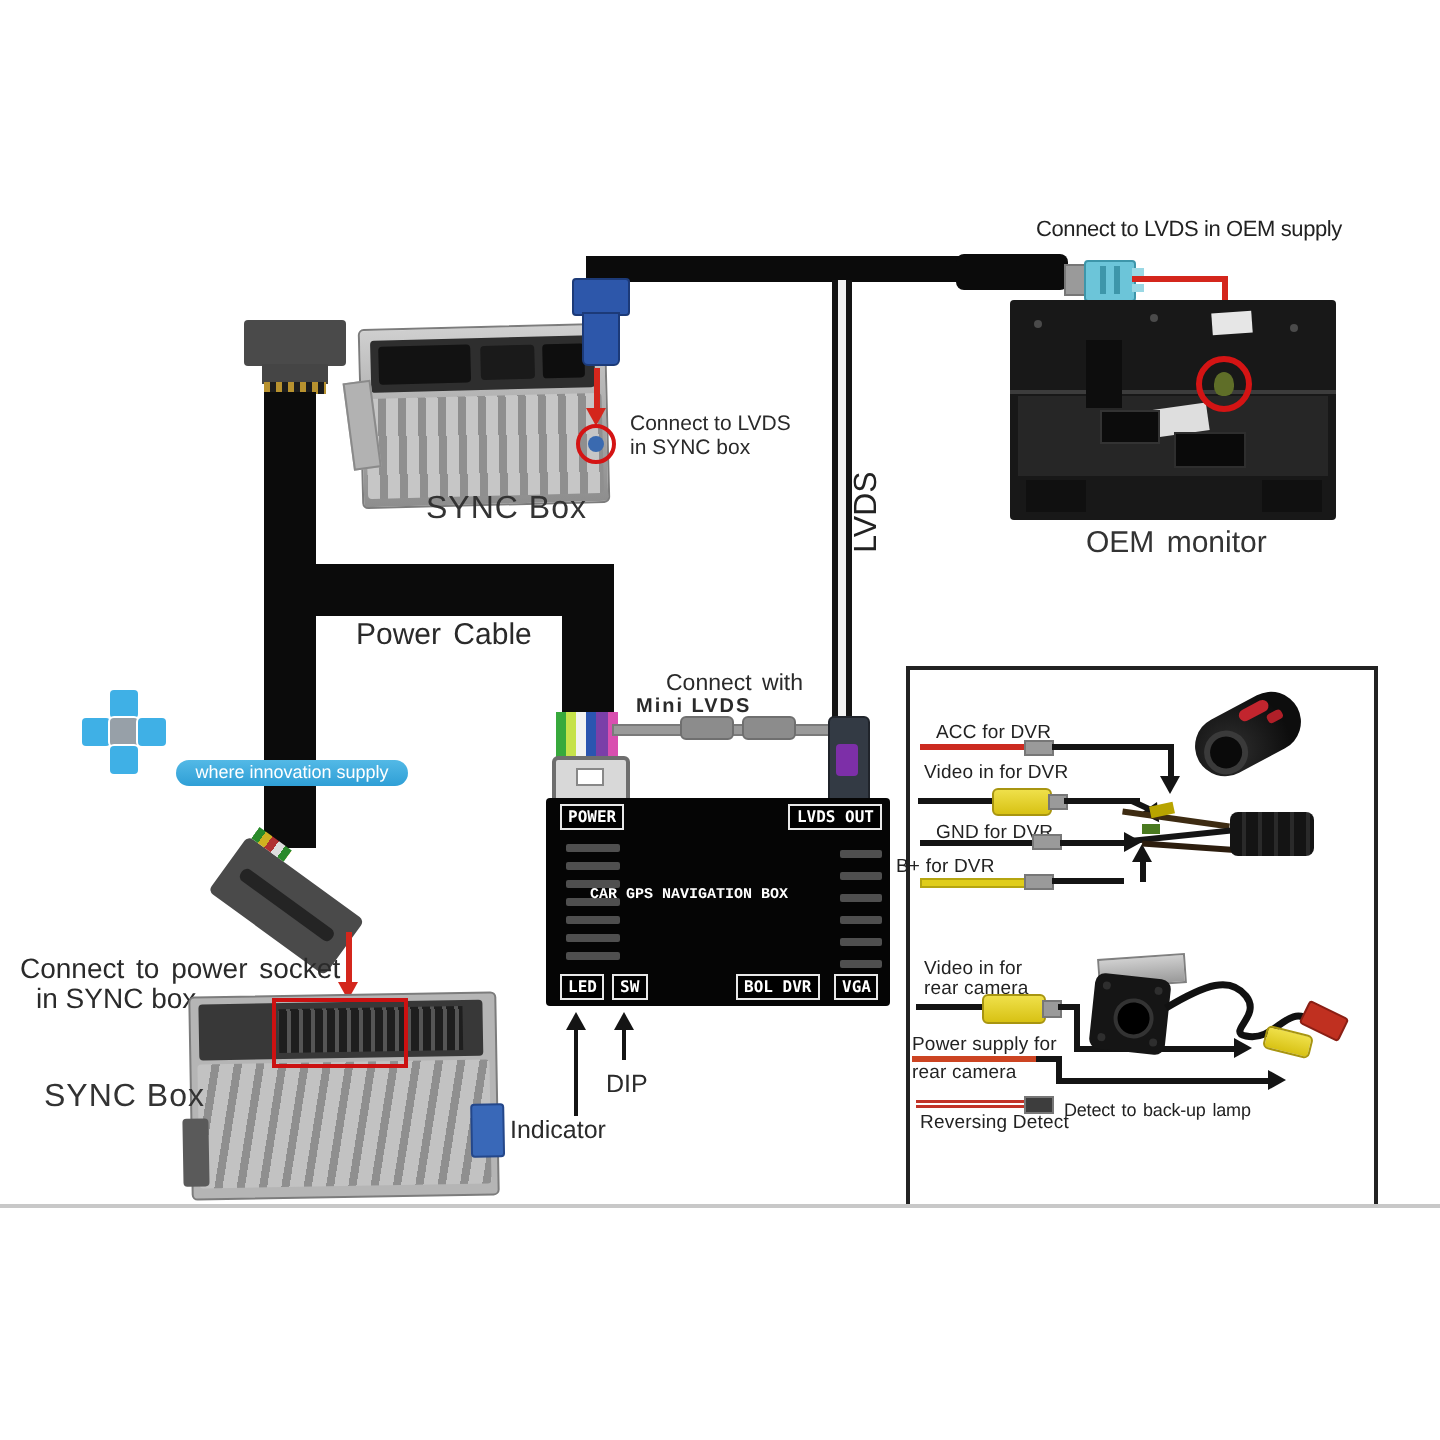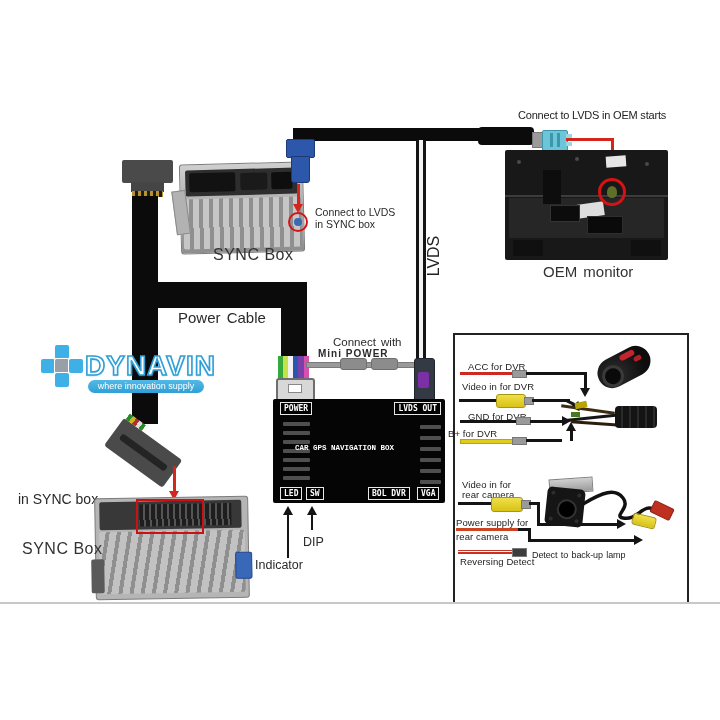--- a/index.html
+++ b/index.html
@@ -67,21 +67,21 @@
   <div class="arr-red-down" style="left:293px;top:204px;"></div>
   <div class="ring" style="left:288px;top:212px;width:16px;height:16px;border-width:2.5px;">
     <div class="abs" style="left:4px;top:4px;width:8px;height:8px;background:#3a6ab0;border-radius:50%;"></div>
   </div>
   <div class="lbl" style="left:315px;top:206px;font-size:10.5px;color:#2a2a2a;">Connect to LVDS</div>
   <div class="lbl" style="left:315px;top:218px;font-size:10.5px;color:#2a2a2a;">in SYNC box</div>
 
   <div class="abs" style="left:416px;top:140px;width:4px;height:222px;background:#f2f2f2;border-left:3px solid #141414;border-right:3px solid #141414;"></div>
   <div class="lbl" style="left:404px;top:247px;width:60px;text-align:center;font-size:16px;color:#222;transform:rotate(-90deg);transform-origin:center;">LVDS</div>
 
-  <div class="lbl" style="left:518px;top:109px;font-size:11px;letter-spacing:-0.2px;color:#222;">Connect to LVDS in OEM starts</div>
+  <div class="lbl" style="left:518px;top:109px;font-size:11px;letter-spacing:-0.2px;color:#222;">Connect to LVDS in OEM supply</div>
   <div class="redline" style="left:566px;top:138px;width:47px;height:2.5px;"></div>
   <div class="redline" style="left:611px;top:138px;width:2.5px;height:33px;"></div>
   <div class="arr-red-down" style="left:607px;top:170px;"></div>
 
   <div class="abs" style="left:505px;top:150px;width:163px;height:110px;background:#181818;border-radius:2px;">
     <div class="abs" style="left:0;top:45px;width:163px;height:2px;background:#3c3c3c;"></div>
     <div class="abs" style="left:4px;top:48px;width:155px;height:40px;background:#262626;"></div>
     <div class="abs" style="left:12px;top:10px;width:4px;height:4px;background:#4a4a4a;border-radius:50%;"></div>
     <div class="abs" style="left:70px;top:7px;width:4px;height:4px;background:#4a4a4a;border-radius:50%;"></div>
     <div class="abs" style="left:140px;top:12px;width:4px;height:4px;background:#4a4a4a;border-radius:50%;"></div>
@@ -99,54 +99,53 @@
   <div class="lbl" style="left:543px;top:263px;font-size:15px;word-spacing:2px;color:#333;">OEM monitor</div>
 
   <div class="abs" style="left:40px;top:343px;width:170px;height:52px;">
     <div class="abs" style="left:0;top:0;width:44px;height:44px;">
       <div class="abs" style="left:15px;top:2px;width:14px;height:14px;background:#3fb0e6;border-radius:2px;box-shadow:0 0 0 1px #fff;"></div>
       <div class="abs" style="left:1px;top:16px;width:14px;height:14px;background:#3fb0e6;border-radius:2px;box-shadow:0 0 0 1px #fff;"></div>
       <div class="abs" style="left:15px;top:16px;width:14px;height:14px;background:#97a0a8;border-radius:2px;box-shadow:0 0 0 1px #fff;"></div>
       <div class="abs" style="left:29px;top:16px;width:14px;height:14px;background:#3fb0e6;border-radius:2px;box-shadow:0 0 0 1px #fff;"></div>
       <div class="abs" style="left:15px;top:30px;width:14px;height:14px;background:#3fb0e6;border-radius:2px;box-shadow:0 0 0 1px #fff;"></div>
     </div>
-    <div class="abs" style="left:45px;top:7px;font-size:28px;font-weight:800;letter-spacing:1px;color:#ffffff;
-                -webkit-text-stroke:1.6px #2f9fd6;text-shadow:0 1px 2px rgba(47,159,214,0.5);">DYNAVIN</div>
     <div class="abs" style="left:48px;top:37px;width:116px;height:13px;background:linear-gradient(180deg,#53b9e6,#2f9fd6);
                 border-radius:7px;color:#fff;font-size:9px;text-align:center;line-height:13px;">where innovation supply</div>
   </div>
 
   <div class="abs" style="left:124px;top:418px;width:72px;height:34px;background:#4a4a4a;transform:rotate(36deg);transform-origin:top left;border-radius:3px;">
     <div class="abs" style="left:8px;top:13px;width:56px;height:7px;background:#242424;border-radius:3px;"></div>
     <div class="abs" style="left:2px;top:-7px;width:20px;height:7px;background:repeating-linear-gradient(90deg,#2a8a2a 0 4px,#d0b020 4px 8px,#b03030 8px 12px,#dddddd 12px 16px);"></div>
   </div>
   <div class="redline" style="left:173px;top:466px;width:2.5px;height:26px;"></div>
   <div class="arr-red-down" style="left:169px;top:491px;"></div>
 
+  <div class="lbl" style="left:10px;top:476px;font-size:14px;word-spacing:2px;color:#2a2a2a;">Connect to power socket</div>
   <div class="lbl" style="left:18px;top:491px;font-size:14px;color:#2a2a2a;">in SYNC box</div>
 
   <div class="abs" style="left:95px;top:497px;width:152px;height:100px;transform:rotate(-1deg);
               background:linear-gradient(180deg,#cicaca,#b5b5b5 40%,#9a9a9a);border:1px solid #7c7c7c;border-radius:3px;background-color:#b5b5b5;">
     <div class="abs" style="left:4px;top:3px;width:142px;height:28px;background:#383838;border-radius:2px;"></div>
     <div class="abs" style="left:44px;top:6px;width:92px;height:22px;background:repeating-linear-gradient(90deg,#1e1e1e 0 4px,#555 4px 6px);"></div>
     <div class="abs" style="left:3px;top:33px;width:146px;height:62px;background:repeating-linear-gradient(100deg,#c2c2c2 0 7px,#8f8f8f 7px 11px);border-radius:2px;"></div>
     <div class="abs" style="left:-5px;top:60px;width:13px;height:34px;background:#5a5a5a;border-radius:2px;"></div>
     <div class="abs" style="left:139px;top:55px;width:15px;height:25px;background:#3968b8;border:1px solid #24478a;border-radius:2px;"></div>
   </div>
   <div class="abs" style="left:136px;top:499px;width:64px;height:31px;border:2px solid #cc1111;"></div>
   <div class="lbl" style="left:22px;top:540px;font-size:16px;letter-spacing:0.5px;color:#333;">SYNC Box</div>
 
   <div class="abs" style="left:278px;top:356px;width:31px;height:24px;
               background:repeating-linear-gradient(90deg,#37a93c 0 5px,#c6e24a 5px 10px,#f2f2f2 10px 15px,#2b55b0 15px 20px,#7a3fa8 20px 26px,#d94fb0 26px 31px);"></div>
   <div class="abs" style="left:276px;top:378px;width:35px;height:24px;background:#d8d8d8;border:2px solid #6e6e6e;border-radius:3px 3px 2px 2px;">
     <div class="abs" style="left:10px;top:4px;width:12px;height:7px;background:#fff;border:1px solid #888;"></div>
   </div>
 
   <div class="lbl" style="left:333px;top:336px;font-size:11.5px;word-spacing:2px;color:#2a2a2a;">Connect with</div>
-  <div class="lbl" style="left:318px;top:348px;font-size:10px;font-weight:bold;letter-spacing:1px;color:#2a2a2a;">Mini POWER</div>
+  <div class="lbl" style="left:318px;top:348px;font-size:10px;font-weight:bold;letter-spacing:1px;color:#2a2a2a;">Mini LVDS</div>
   <div class="abs" style="left:306px;top:362px;width:112px;height:4px;background:#9a9a9a;border:1px solid #7a7a7a;"></div>
   <div class="ferrite" style="left:340px;top:358px;width:25px;height:10px;"></div>
   <div class="ferrite" style="left:371px;top:358px;width:25px;height:10px;"></div>
   <div class="abs" style="left:414px;top:358px;width:19px;height:42px;background:#333a44;border:1px solid #20242b;border-radius:3px;">
     <div class="abs" style="left:3px;top:13px;width:11px;height:16px;background:#7d2fa8;border-radius:2px;"></div>
   </div>
 
   <div class="abs" style="left:273px;top:399px;width:172px;height:104px;background:#050505;border-radius:2px;">
     <div class="portlbl" style="left:7px;top:3px;text-align:center;">POWER</div>
     <div class="portlbl" style="right:4px;top:3px;">LVDS OUT</div>

